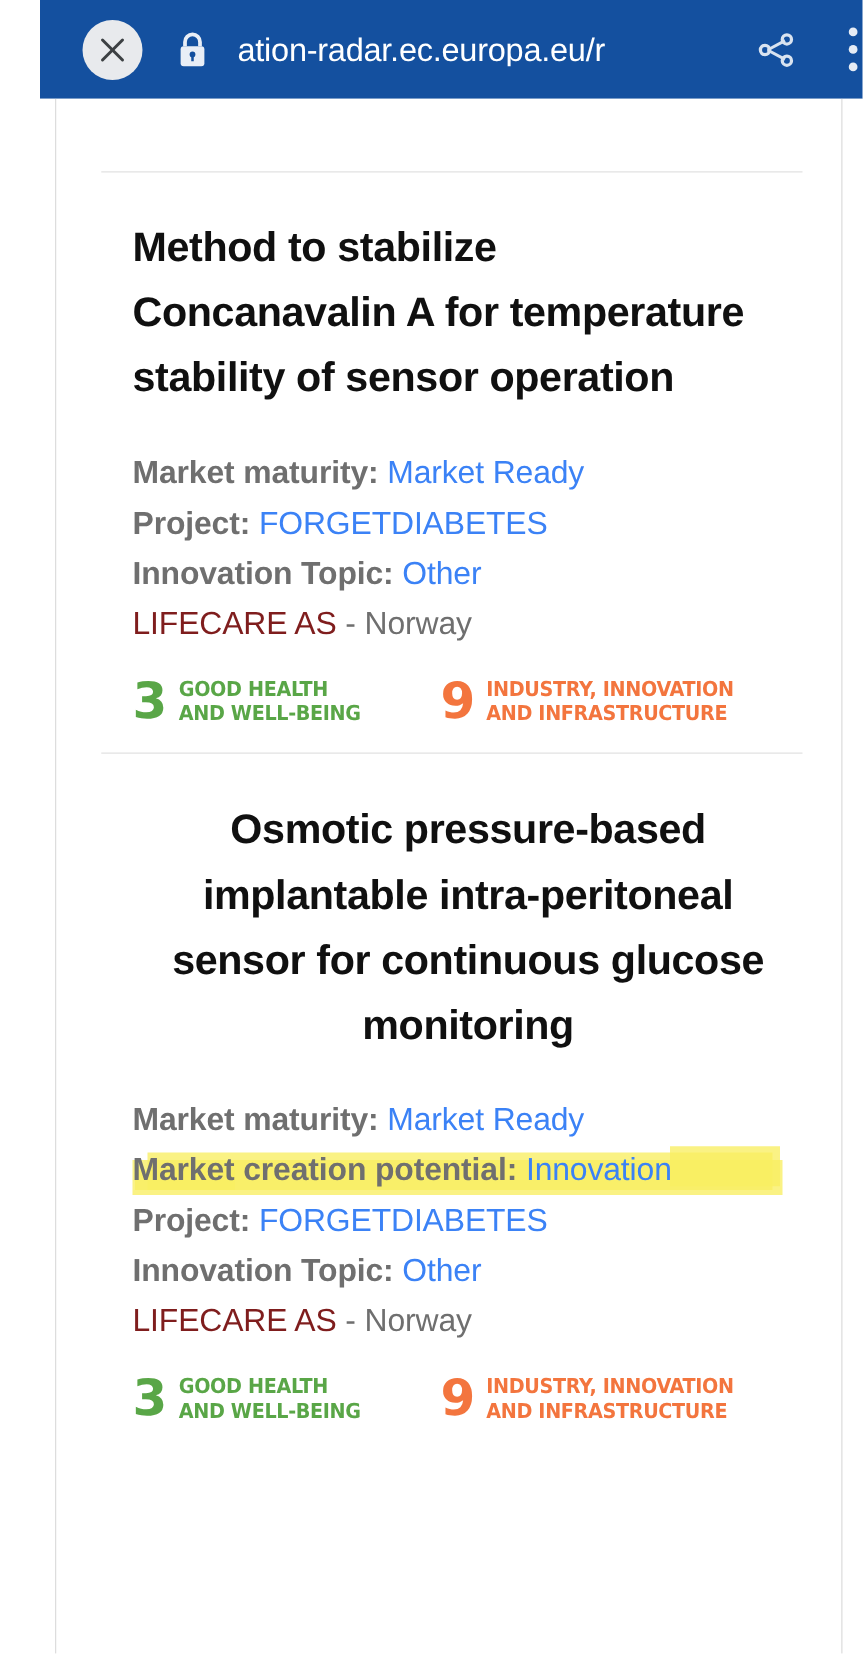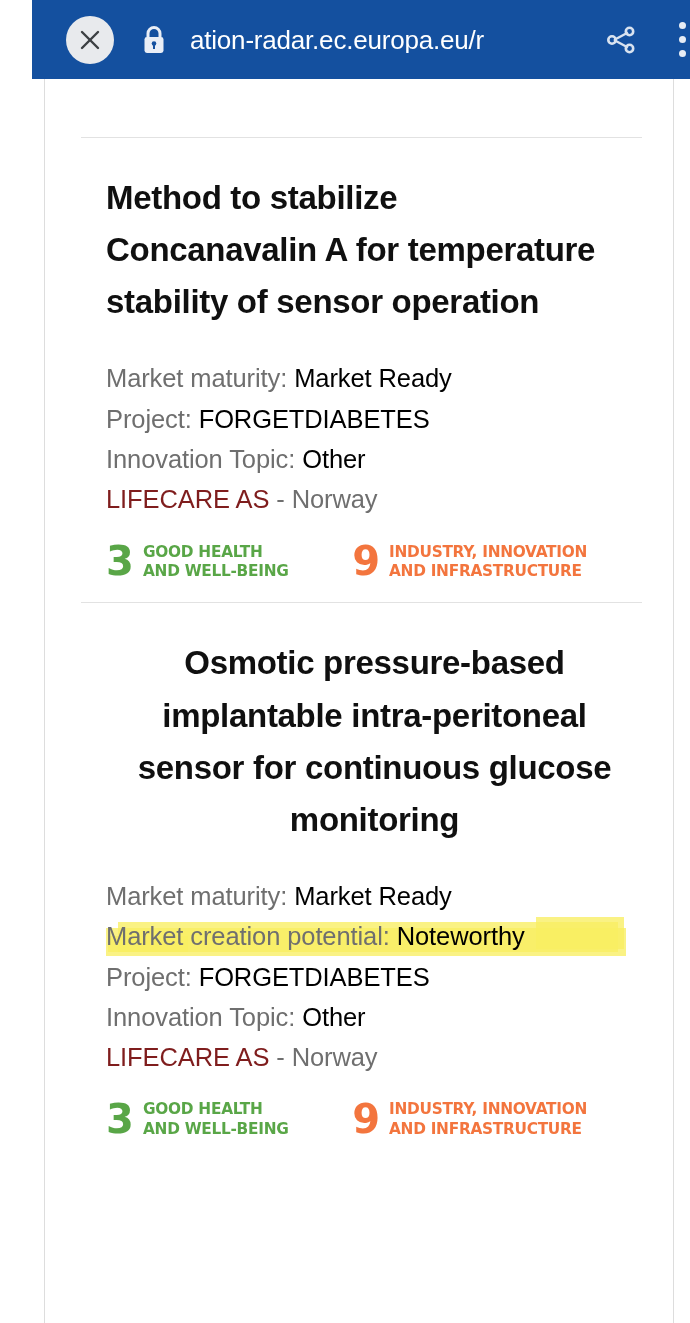--- a/index.html
+++ b/index.html
@@ -134,23 +134,24 @@
   }
   .meta-line {
     font-size: 25.5px;
     line-height: 1.58;
     color: #111111;
     letter-spacing: -0.1px;
     position: relative;
   }
   .meta-label {
     color: #6f6f6f;
+    font-weight: bold;
   }
   .meta-value {
-    color: #000000;
+    color: #3b82f6;
     margin-top: 35px;
   }
   .org-line {
     font-size: 25.5px;
     line-height: 1.58;
     letter-spacing: -0.1px;
   }
   .org-name {
     color: #7f1d1d;
   }
@@ -304,21 +305,21 @@
             <span class="meta-value">Market Ready</span>
           </div>
 
           <div class="meta-line hl-line">
             <span class="hl-mark hl-a"></span>
             <span class="hl-mark hl-b"></span>
             <span class="hl-mark hl-c"></span>
             <span class="hl-mark hl-d"></span>
             <span class="hl-text">
               <span class="meta-label">Market creation potential:</span>
-              <span class="meta-value">Noteworthy</span>
+              <span class="meta-value">Innovation</span>
             </span>
           </div>
 
           <div class="meta-line">
             <span class="meta-label">Project:</span>
             <span class="meta-value">FORGETDIABETES</span>
           </div>
           <div class="meta-line">
             <span class="meta-label">Innovation Topic:</span>
             <span class="meta-value">Other</span>

